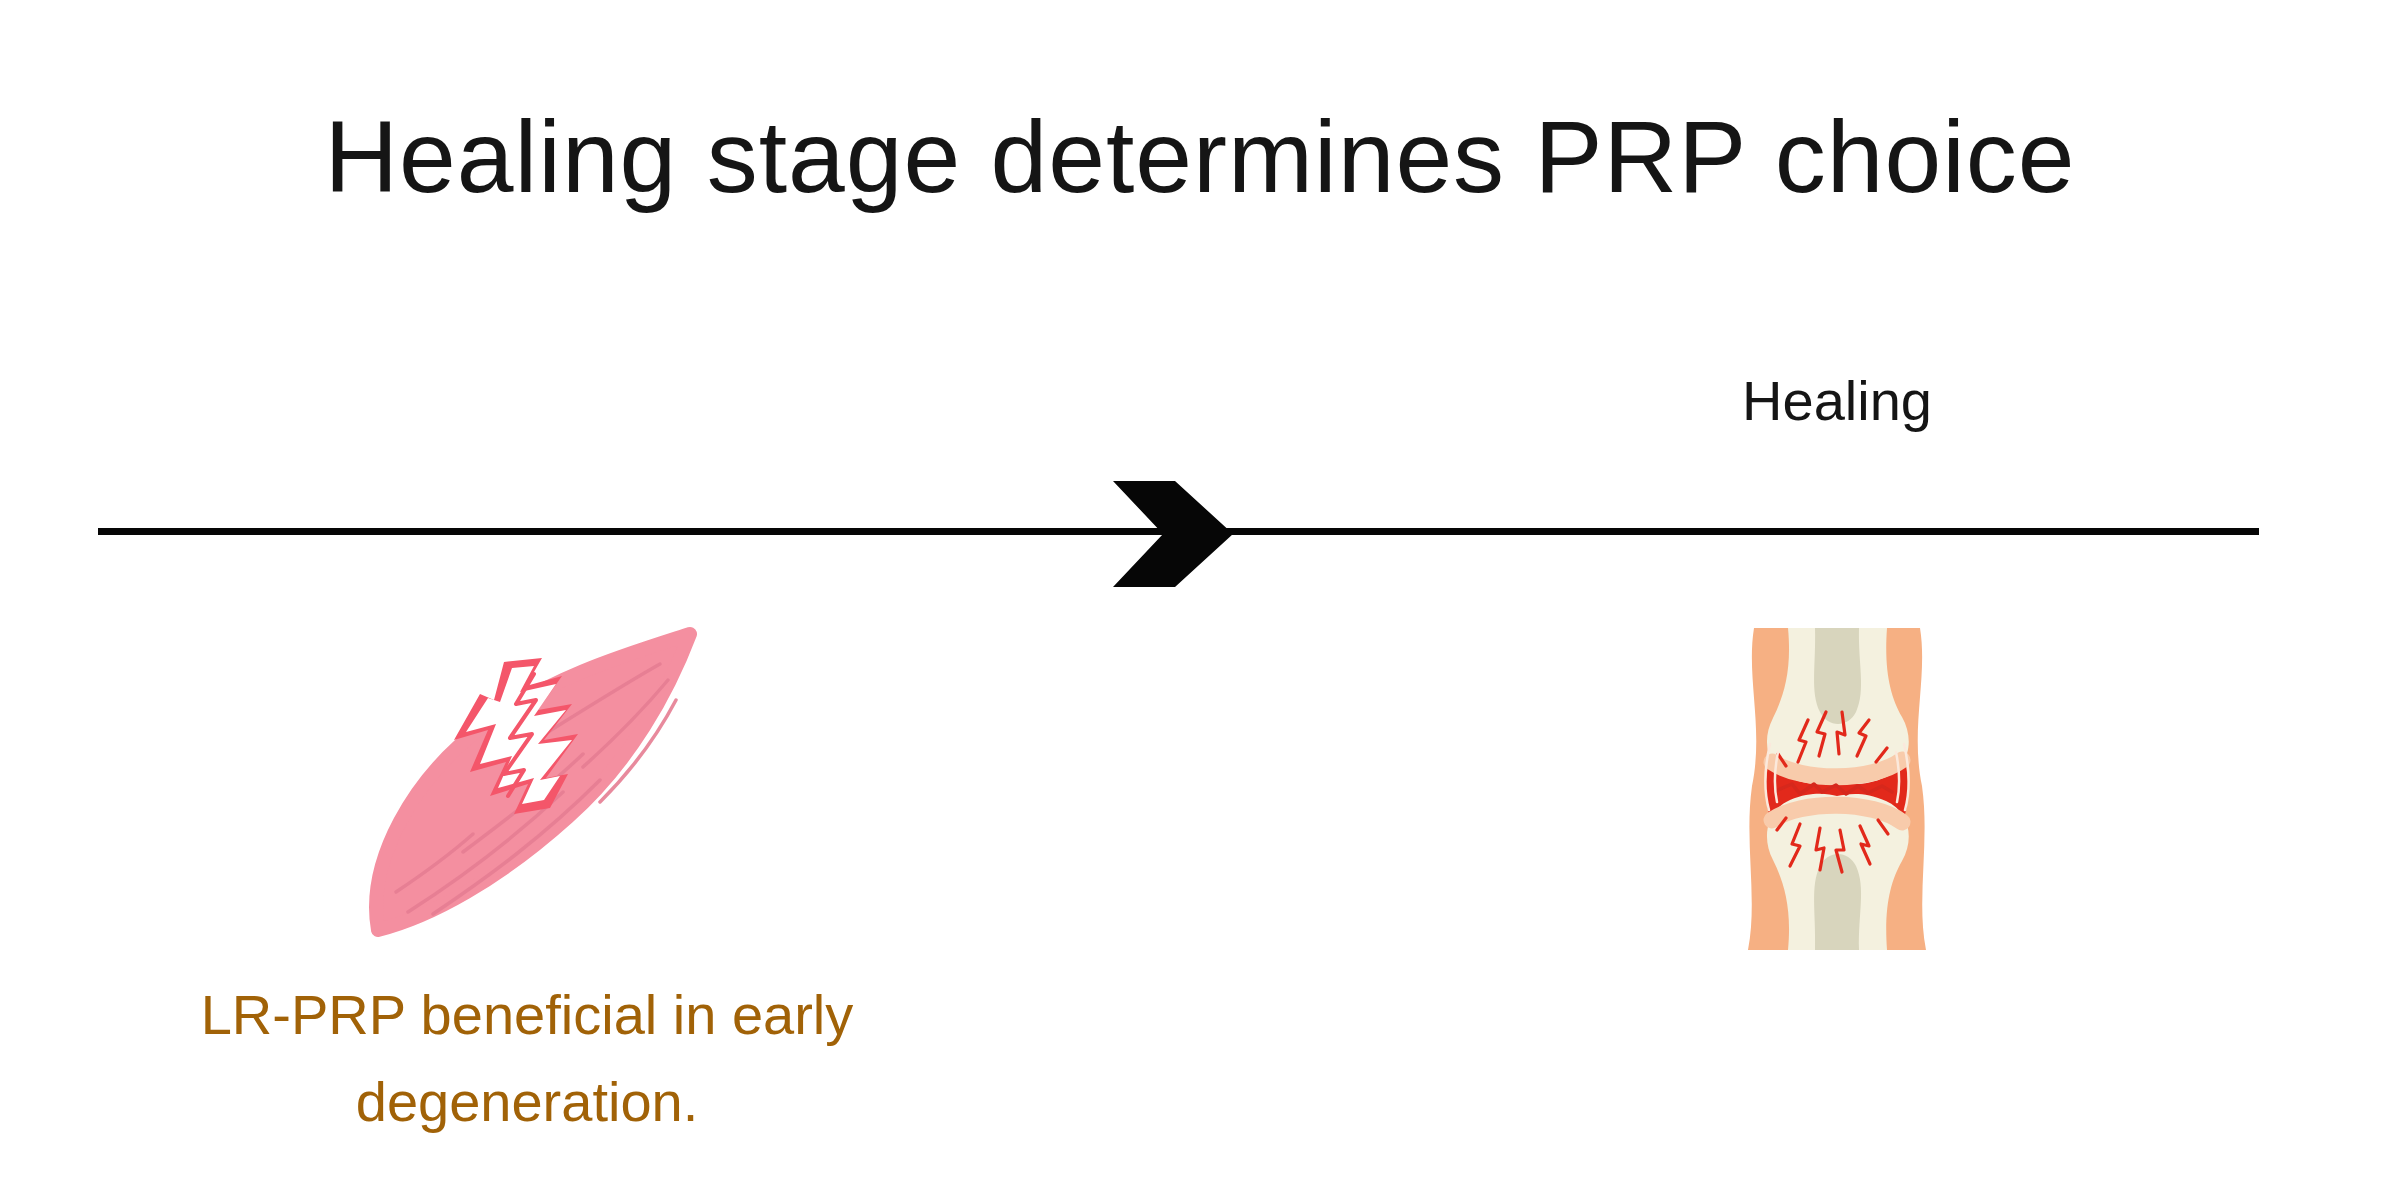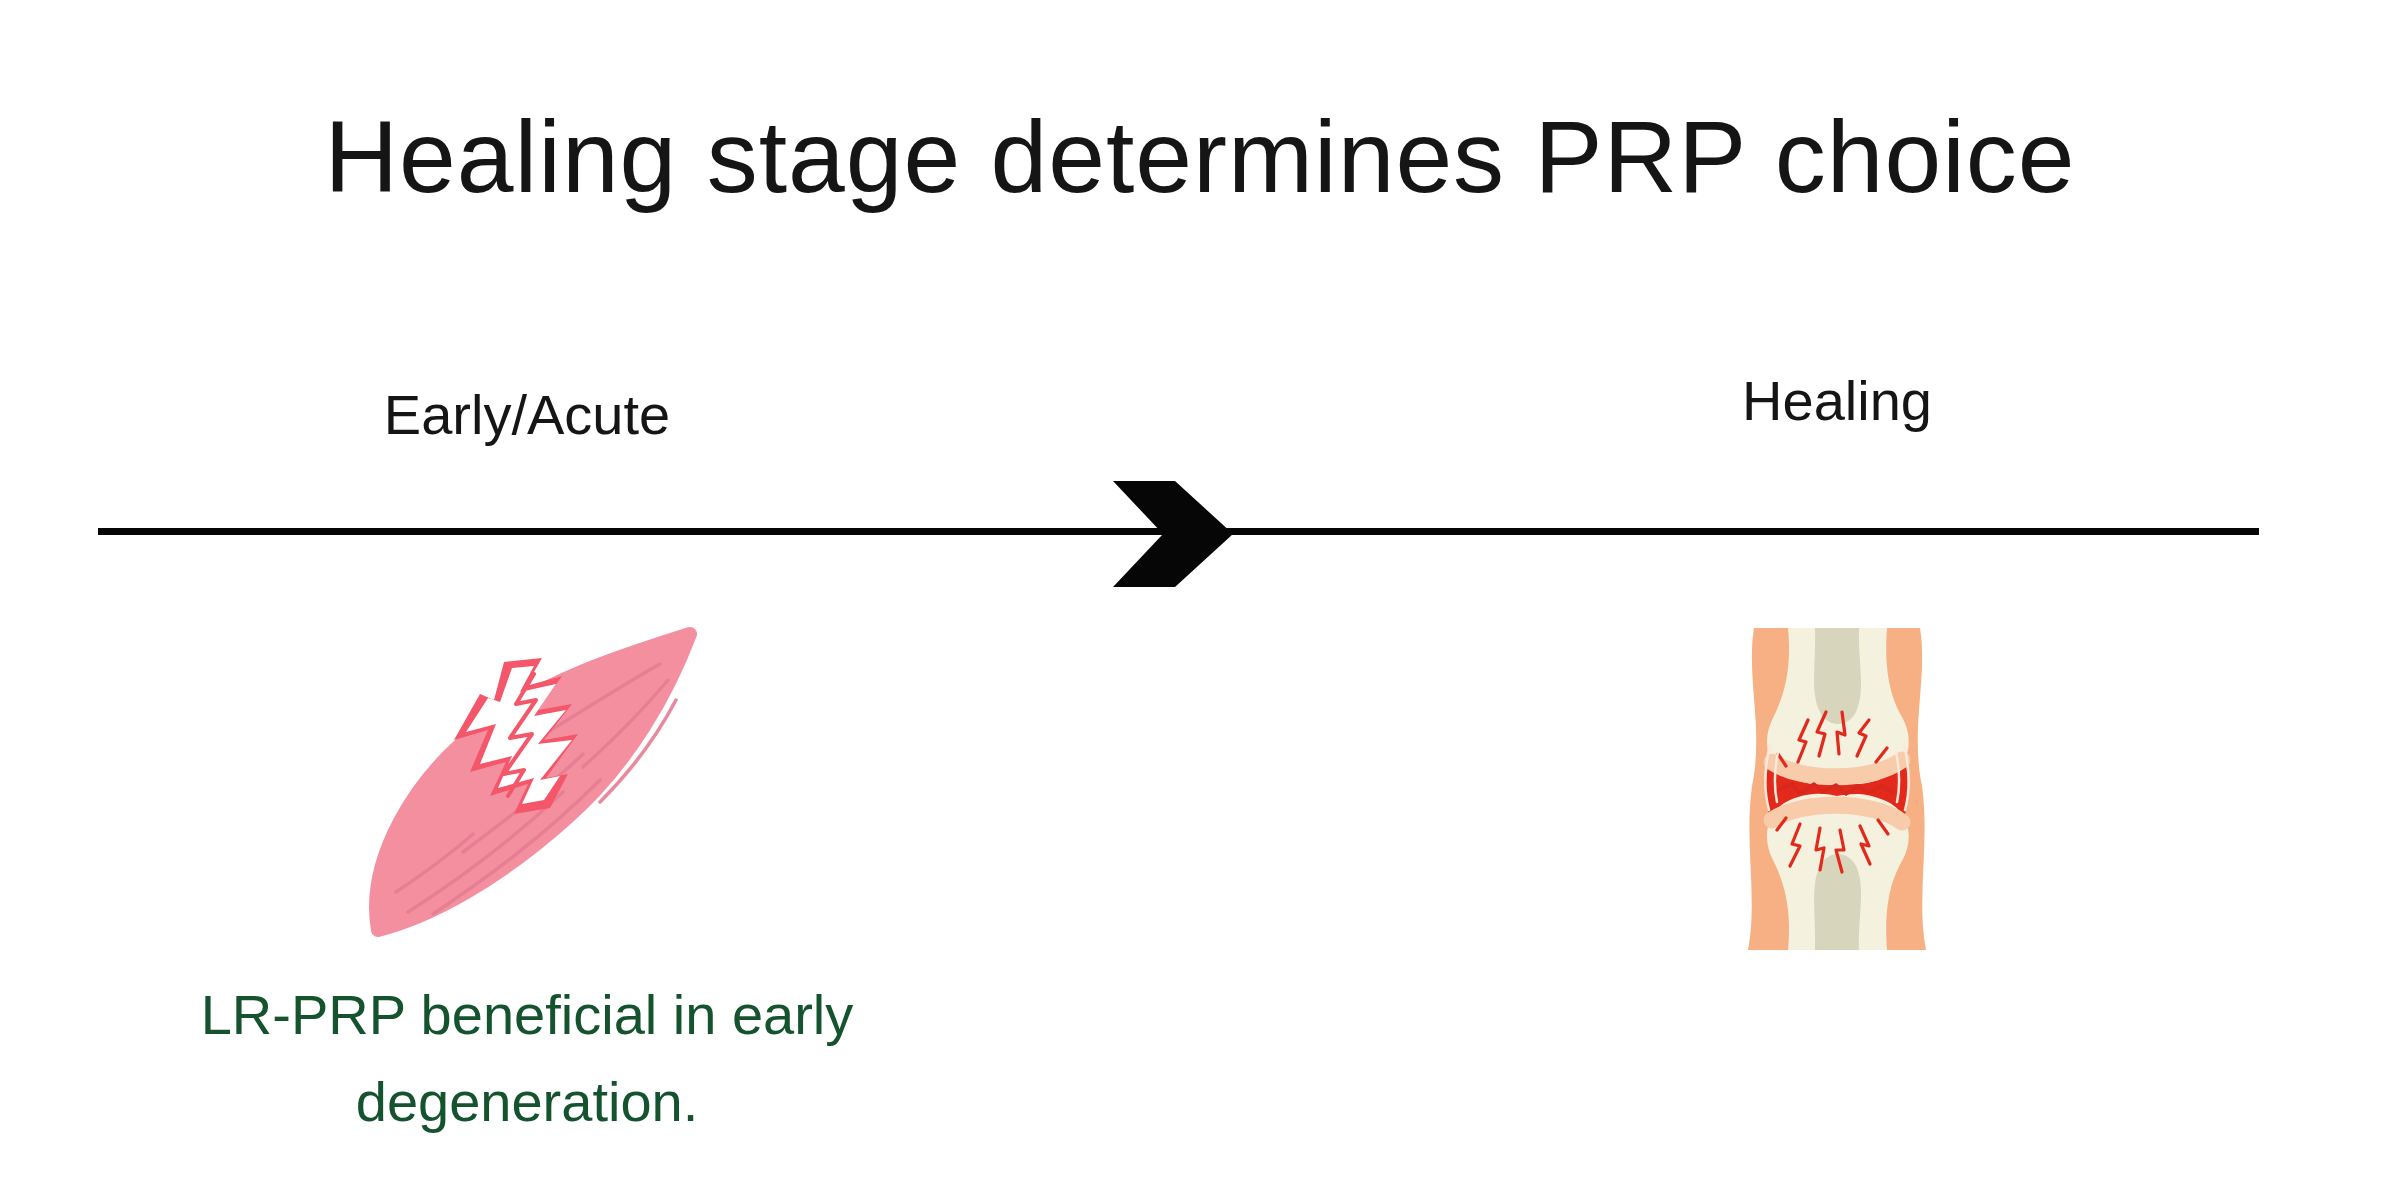--- a/index.html
+++ b/index.html
@@ -21,42 +21,41 @@
     position:absolute;left:98px;top:528px;width:2200px;height:7px;background:#060606;
   }
   .timeline-arrow{
     position:absolute;left:1113px;top:478px;width:122px;height:112px;
   }
   .illustration{position:absolute;}
   .muscle-illu{left:338px;top:612px;width:376px;height:342px;}
   .joint-illu{left:1740px;top:628px;width:194px;height:322px;}
   .caption{
     position:absolute;top:972px;width:900px;text-align:center;
-    font-size:56px;font-weight:400;line-height:1.55;color:#14532d;
+    font-size:56px;font-weight:400;line-height:1.55;color:#a16207;
   }
   .caption.left{left:77px;}
   .caption.right{left:1387px;}
 
   
   .muscle-body{stroke:#F48FA0;stroke-width:14;stroke-linejoin:round;stroke-linecap:round;}
   .muscle-stri{fill:none;stroke:#E57D92;stroke-width:3.5;stroke-linecap:round;opacity:.9;}
   .tear-bolt{fill:none;stroke:#F4566A;stroke-width:4;stroke-linejoin:round;stroke-linecap:round;}
   .pain-line{fill:none;stroke:#E2291B;stroke-width:3.2;stroke-linejoin:round;stroke-linecap:round;}
   .crack-line{fill:none;stroke:#D6281C;stroke-width:3.5;stroke-linejoin:round;stroke-linecap:round;}
   .cart-band{fill:none;stroke:#F8CBAB;stroke-width:17;stroke-linecap:round;}
   .capsule-hl{fill:none;stroke:#FBE9DC;stroke-width:2.5;stroke-linecap:round;}
 </style>
 </head>
 <body>
 
 <div class="canvas">
 
   <div class="title">Healing stage determines PRP choice</div>
 
-  <div class="stage-label left">Early/Acute</div>
   <div class="stage-label right">Healing</div>
 
   <div class="timeline-line"></div>
 
   <svg class="timeline-arrow" viewBox="0 0 122 112" aria-hidden="true">
     <polygon points="0,3 62,3 120,56 62,109 0,109 50,56" fill="#060606"></polygon>
   </svg>
 
   <svg class="illustration muscle-illu" viewBox="0 0 376 342" aria-hidden="true">
     <path class="muscle-body" d="M 40 318

